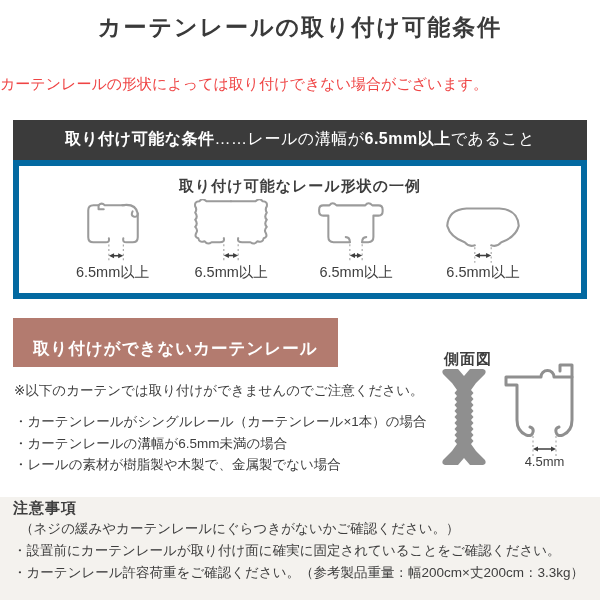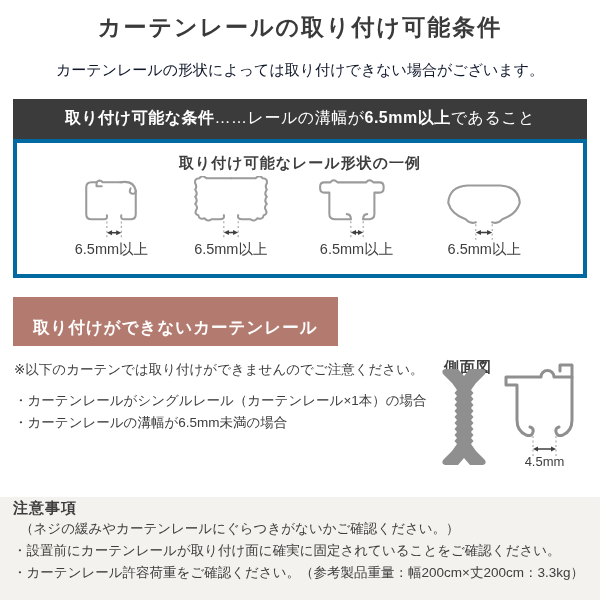--- a/index.html
+++ b/index.html
@@ -7,29 +7,29 @@
   .page {
     position:relative; width:600px; height:600px; overflow:hidden;
     background:#ffffff; color:#3e3e3e;
     font-family:"Liberation Sans","DejaVu Sans",sans-serif;
   }
   .main-title {
     padding-top:12px; text-align:center;
     font-size:23px; font-weight:bold; letter-spacing:2px; color:#3a3a3a;
   }
   .subtitle {
-    margin-top:18px; text-align:center; font-size:15px; color:#0f172a;
+    margin-top:32px; text-align:left; font-size:15px; color:#ef4444;
   }
   .cond-banner {
-    margin:19px 13px 0; background:#3b3b3b; color:#fff;
+    margin:26px 13px 0; background:#3b3b3b; color:#fff;
     text-align:center; padding:9px 0 10px; font-size:16px; letter-spacing:0.5px;
   }
   .cond-banner .b { font-weight:bold; }
   .example-box {
-    margin:0 13px; border:4px solid #0369a1; background:#fff;
+    margin:0 13px; border:6px solid #0369a1; background:#fff;
     height:139px;
   }
   .example-title {
     margin-top:11px; text-align:center; font-size:15px; font-weight:bold; letter-spacing:1px;
   }
   .rails {
     display:flex; justify-content:space-evenly; align-items:flex-end;
     padding:3px 14px 0 20px;
   }
   .rail-item { text-align:center; }
@@ -37,21 +37,21 @@
   .rail-label { font-size:14.5px; margin-top:-2px; color:#3e3e3e; }
   .ng-banner {
     display:inline-block; margin:19px 0 0 13px; background:#b37b6f; color:#fff;
     font-size:16.5px; font-weight:bold; letter-spacing:1px; padding:20px 20px 7px;
   }
   .ng-note { margin:15px 0 0 14px; font-size:13.5px; }
   .ng-bullets { margin:11px 0 0 14px; list-style:none; }
   .ng-bullets li { font-size:13.5px; line-height:21.5px; }
   .side-view { position:absolute; left:432px; top:342px; width:166px; height:152px; }
   .side-view-label {
-    position:absolute; left:12px; top:16px; font-size:15px; font-weight:bold; letter-spacing:1px;
+    position:absolute; left:12px; top:8px; font-size:15px; font-weight:bold; letter-spacing:1px;
   }
   .hook-svg { position:absolute; left:6px; top:25px; }
   .railside-svg { position:absolute; left:64px; top:14px; }
   .cautions {
     position:absolute; left:0; right:0; top:497px; bottom:0;
     background:#f4f2ee; padding:2px 13px 0;
   }
   .caution-heading { font-size:15px; font-weight:bold; letter-spacing:1px; }
   .caution-line { font-size:13.5px; line-height:22px; }
   .caution-line.indent { padding-left:7px; }
@@ -129,20 +129,21 @@
     </div>
   </div>
 
   <div class="ng-banner">取り付けができないカーテンレール</div>
 
   <p class="ng-note">※以下のカーテンでは取り付けができませんのでご注意ください。</p>
 
   <ul class="ng-bullets">
     <li>・カーテンレールがシングルレール（カーテンレール×1本）の場合</li>
     <li>・カーテンレールの溝幅が6.5mm未満の場合</li>
+    <li>・レールの素材が樹脂製や木製で、金属製でない場合</li>
   </ul>
 
   <div class="side-view">
     <div class="side-view-label">側面図</div>
 
     <svg class="hook-svg" width="52" height="100" viewBox="0 0 52 100">
       <path fill="#8f8f8f" d="M7 2 h13 l6 7 l6 -7 h13 q4 1 2 5 l-9 9 l-5 7
         l2.5 3 l-2.5 3 l2.5 3 l-2.5 3 l2.5 3 l-2.5 3 l2.5 3 l-2.5 3 l2.5 3 l-2.5 3 l2.5 3 l-2.5 3 l2.5 3 l-2.5 3 l2.5 3 l-2.5 3 l2.5 3 l-2.5 3
         l5 7 l9 9 q2 4 -2 5 h-13 l-6 -7 l-6 7 h-13 q-4 -1 -2 -5 l9 -9 l5 -7
         l-2.5 -3 l2.5 -3 l-2.5 -3 l2.5 -3 l-2.5 -3 l2.5 -3 l-2.5 -3 l2.5 -3 l-2.5 -3 l2.5 -3 l-2.5 -3 l2.5 -3 l-2.5 -3 l2.5 -3 l-2.5 -3 l2.5 -3 l-2.5 -3 l2.5 -3

